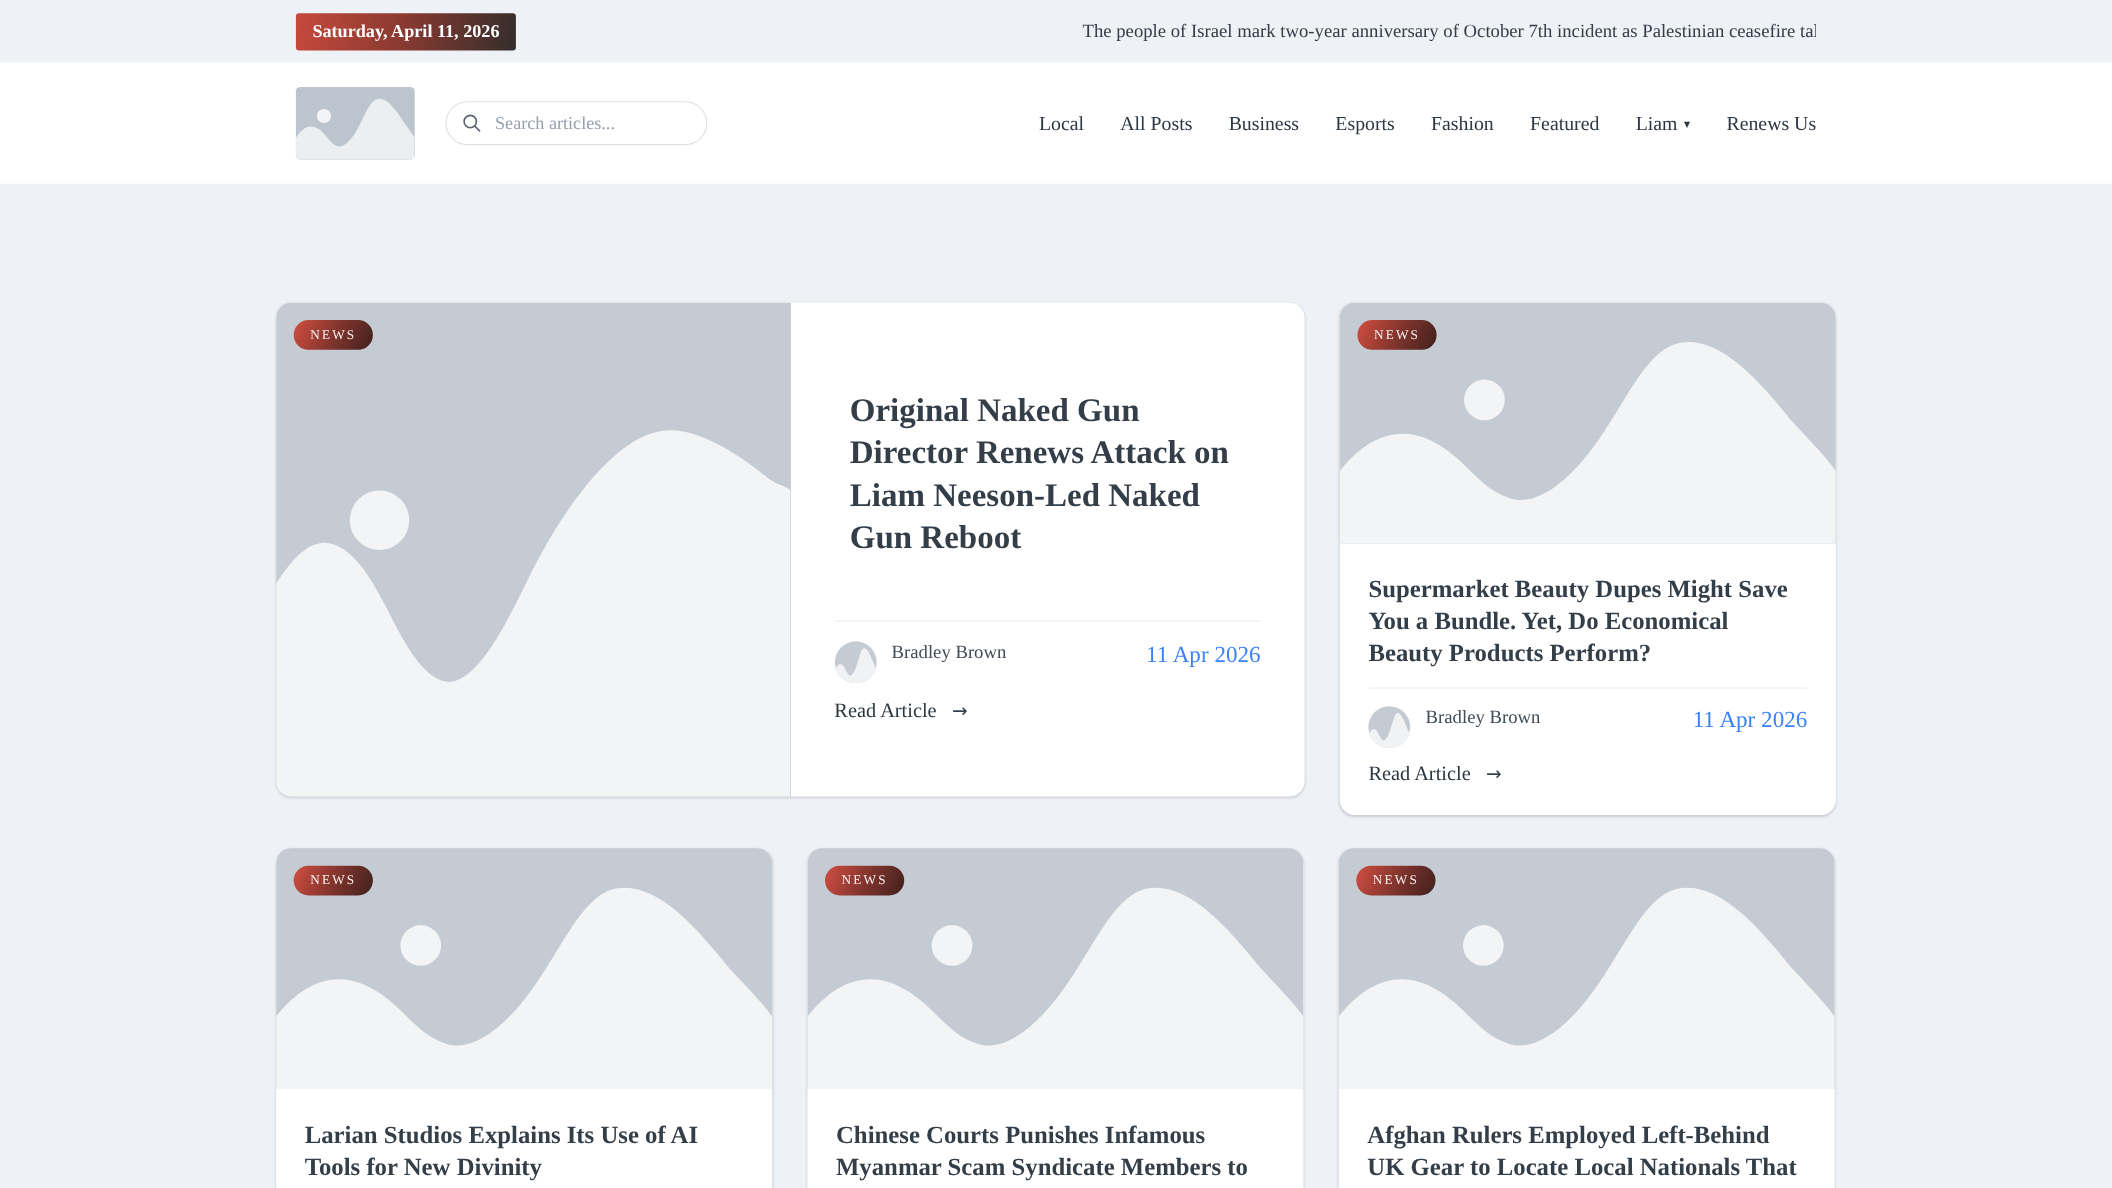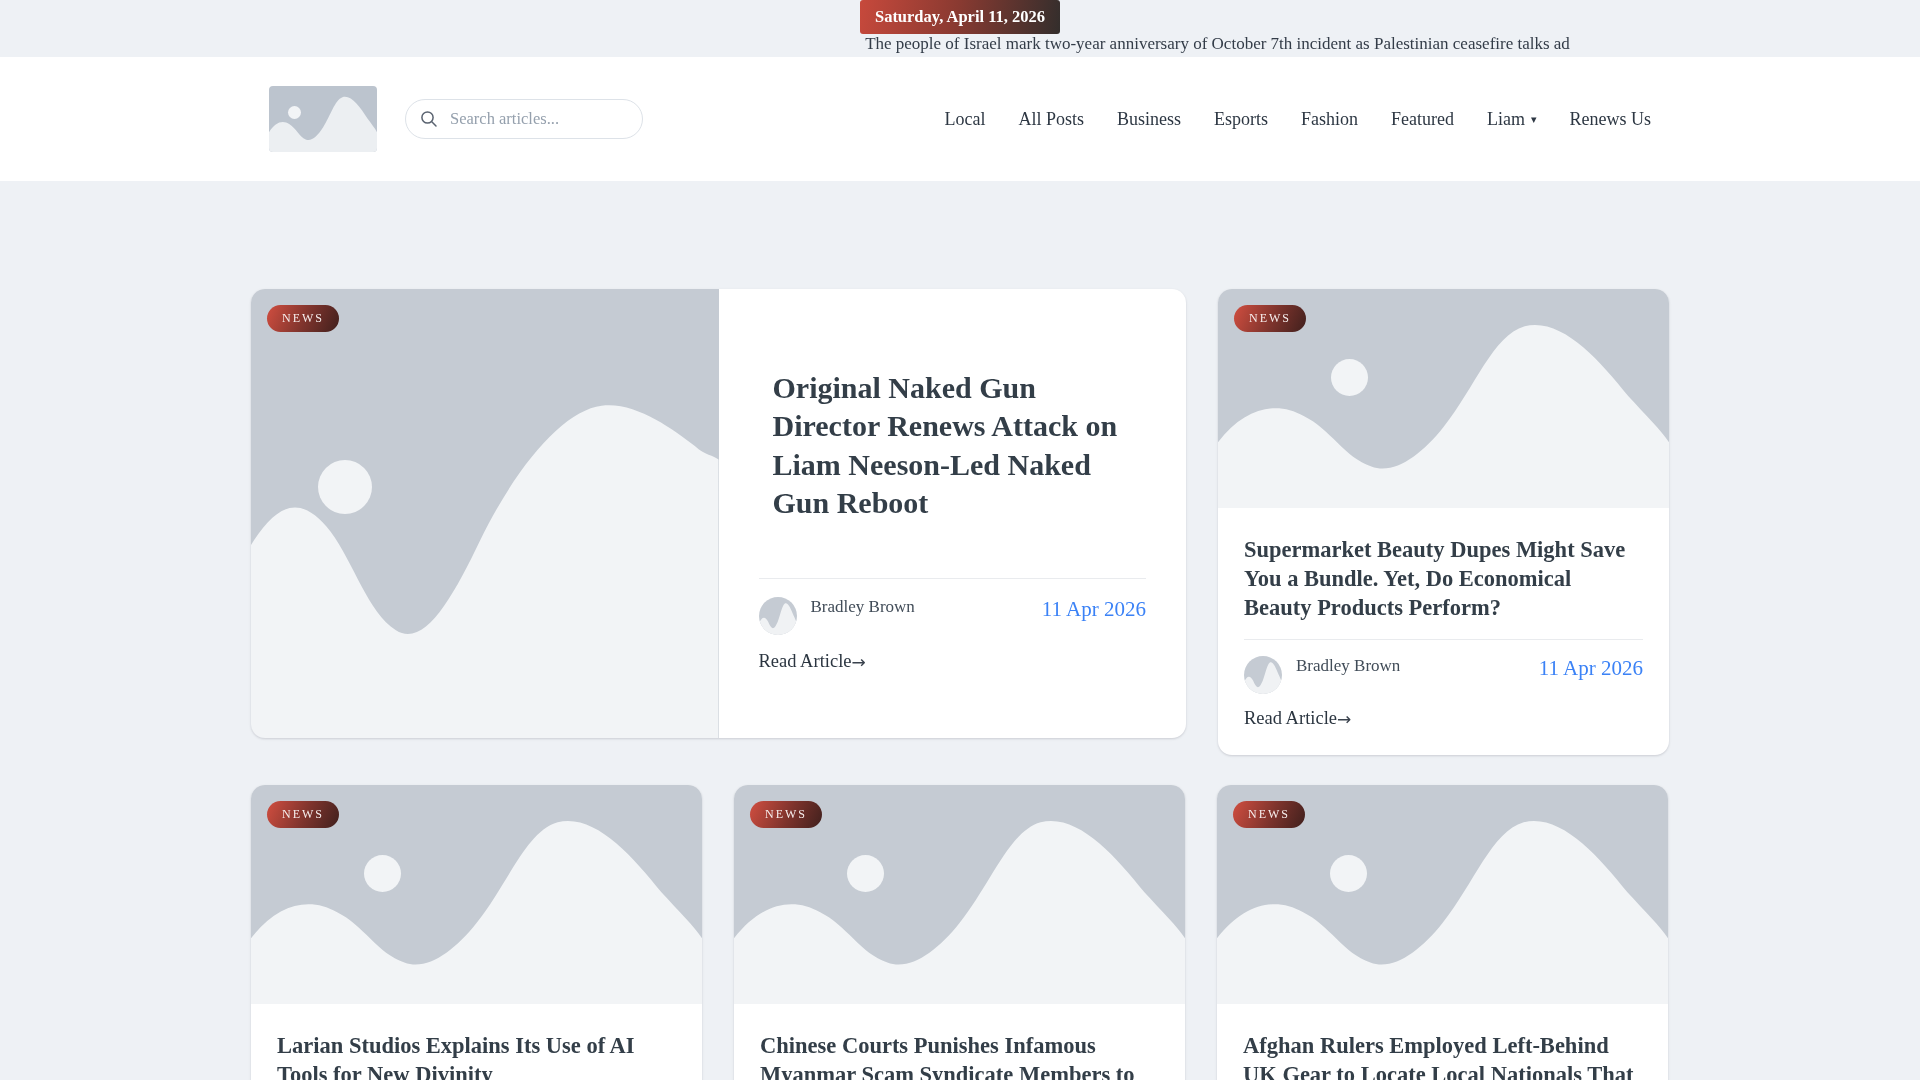--- a/index.html
+++ b/index.html
@@ -5,31 +5,31 @@
   * { box-sizing: border-box; }
   html,body { margin:0; padding:0; }
   body {
     width:1920px; height:1080px; overflow:hidden;
     background:#eef1f5;
     font-family:"Liberation Serif","DejaVu Serif",serif;
     color:#2d3743;
   }
   
   .topbar { height:57px; background:#eef1f5; }
-  .topbar-inner { width:1382px; margin:0 auto; height:57px; display:flex; align-items:center;flex-direction:column; }
+  .topbar-inner { width:1382px; margin:0 auto; height:57px; display:flex; align-items:center; }
   .date-badge {
     background:linear-gradient(100deg,#c7493c 0%,#8a3a31 48%,#332e2c 100%);
     color:#ffffff; font-weight:bold; font-size:16.5px;
     padding:7px 15px; border-radius:3px; white-space:nowrap; flex:none;
   }
   .ticker { flex:1; overflow:hidden; white-space:nowrap; }
   .ticker-text { display:inline-block; margin-left:515px; font-size:17px; color:#333c48; }
   
   header { background:#ffffff; }
-  .header-inner { width:1382px; margin:0 auto; height:124px; display:flex; align-items:center; }
+  .header-inner { width:1382px; margin:0 auto; height:110px; display:flex; align-items:center; }
   .logo { width:108px; height:66px; border-radius:4px; overflow:hidden; position:relative; background:#bcc4ce; flex:none; cursor:pointer; }
   .logo svg, .avatar svg, .thumb > svg { position:absolute; inset:0; width:100%; height:100%; display:block; }
   .search {
     margin-left:28px; width:238px; height:40px; border:1px solid #dde2e8; border-radius:20px;
     background:#fff; display:flex; align-items:center; padding:0 14px; gap:10px; flex:none;
   }
   .search svg { flex:none; display:block; }
   .search input { border:none; outline:none; font:inherit; font-size:16.5px; color:#3a4350; width:100%; background:transparent; }
   .search input::placeholder { color:#95a0ad; }
   nav { margin-left:auto; display:flex; align-items:center; gap:33px; font-size:18px; color:#2d3743; }
@@ -47,21 +47,21 @@
   .thumb { position:relative; background:#c5cbd3; overflow:hidden; }
   .thumb-top { height:219px; flex:none; }
   .vcard { display:flex; flex-direction:column; }
   .vcontent { padding:0 26px 26px; display:flex; flex-direction:column; }
   .vtitle { margin:27px 0 0; font-size:22.5px; line-height:1.29; color:#333e48; font-weight:700; cursor:pointer; }
   .divider { height:1px; background:#e9ebee; border:none; margin:17px 0 0; width:100%; }
   .meta { display:flex; align-items:flex-start; margin-top:16px; }
   .avatar { width:38px; height:38px; border-radius:50%; overflow:hidden; position:relative; background:#c5cbd3; flex:none; }
   .author { margin-left:14px; font-size:17px; color:#414c58; cursor:pointer; }
   .date { margin-left:auto; font-size:21px; color:#3b82f6; }
-  .read { margin-top:14px; font-size:18.5px; color:#2b3540; display:flex; align-items:flex-end; cursor:pointer; text-decoration:none; }
+  .read { margin-top:14px; font-size:18.5px; color:#2b3540; display:flex; align-items:flex-start; gap:14px; cursor:pointer; text-decoration:none; }
   .arrow { font-family:"DejaVu Sans",sans-serif; font-size:17px; color:#3a424d; }
   .fcontent { padding:0 40px; display:flex; flex-direction:column; justify-content:center; }
   .ftitle { font-size:30px; line-height:1.27; color:#333e48; font-weight:700; margin:14px; cursor:pointer; }
   .fcontent .divider { margin-top:42px; }
   .fcontent .meta { margin-top:18px; }
   .fcontent .read { margin-top:16px; }
   .badge-news {
     position:absolute; top:16px; left:16px; z-index:2; cursor:pointer;
     background:linear-gradient(115deg,#c54a3d 8%,#7c332c 55%,#40201d 100%);
     color:#f7efee; font-size:12px; letter-spacing:2px; padding:6px 15px; border-radius:999px;

